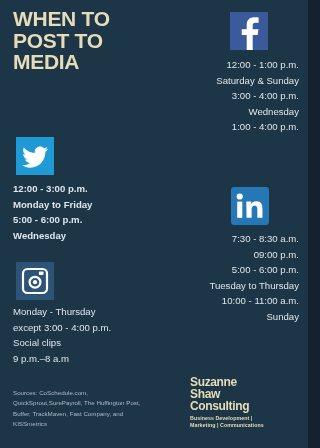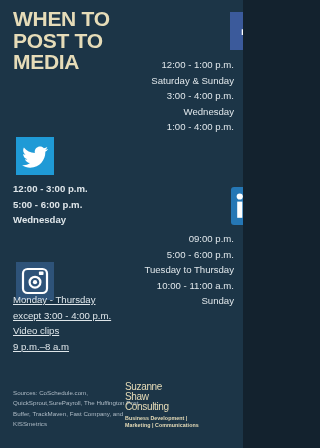--- a/index.html
+++ b/index.html
@@ -2,21 +2,21 @@
 <html><head>
 <meta charset="utf-8">
 <style>
   html, body {
     margin: 0;
     padding: 0;
     background: #13222e;
   }
   .poster {
     position: relative;
-    width: 243px;
+    width: 308px;
     height: 448px;
     background: #1c3547;
     overflow: hidden;
     font-family: "Liberation Sans", sans-serif;
     -webkit-font-smoothing: antialiased;
   }
 
   
   .title {
     position: absolute;
@@ -52,21 +52,21 @@
     color: #dfe6ea;
     font-size: 9.6px;
     line-height: 1.62;
     white-space: nowrap;
   }
   .sched div { white-space: nowrap; }
 
   #sched-fb { right: 9px;  top: 57px;  text-align: right; margin-left: 44px; }
   #sched-tw { left: 13px;  top: 181px; text-align: left; font-weight: bold; }
   #sched-li { right: 9px;  top: 231px; text-align: right; }
-  #sched-ig { left: 13px;  top: 292px; text-align: left; text-decoration: underline; }
+  #sched-ig { left: 13px;  top: 304px; text-align: left; }
 
   
   .sources {
     position: absolute;
     left: 13px;
     top: 388px;
     width: 148px;
     color: #aebbc6;
     font-size: 6.2px;
     line-height: 1.68;
@@ -76,22 +76,22 @@
   
   .logo {
     position: absolute;
     right: 10px;
     bottom: 18px;
     text-align: left;
     width: 108px;
   }
   .logo-name {
     color: #e6dcb8;
-    font-size: 10px;
-    font-weight: normal;
+    font-size: 12px;
+    font-weight: bold;
     line-height: 1.0;
     letter-spacing: -0.35px;
     margin-top: 18px;
   }
   .logo-name span { display: block; }
   .logo-tag {
     color: #e6dcb8;
     font-size: 5.3px;
     font-weight: bold;
     line-height: 1.45;
@@ -128,34 +128,36 @@
 
   <div class="icon-box" id="icon-tw">
     <svg viewBox="0 0 38 38" xmlns="http://www.w3.org/2000/svg">
       <rect x="0" y="0" width="38" height="38" fill="#1f9ad6"></rect>
       <path d="M32 12.1c-0.95 0.42-1.98 0.7-3.05 0.83 1.1-0.66 1.94-1.7 2.33-2.94-1.02 0.6-2.16 1.05-3.37 1.29-0.97-1.03-2.35-1.68-3.88-1.68-2.94 0-5.32 2.38-5.32 5.31 0 0.42 0.05 0.82 0.14 1.21-4.42-0.22-8.34-2.34-10.96-5.55-0.46 0.79-0.72 1.7-0.72 2.67 0 1.84 0.94 3.47 2.36 4.42-0.87-0.03-1.69-0.27-2.4-0.66v0.07c0 2.57 1.83 4.72 4.26 5.21-0.45 0.12-0.92 0.18-1.4 0.18-0.34 0-0.68-0.03-1-0.09 0.68 2.11 2.64 3.64 4.96 3.69-1.82 1.42-4.1 2.27-6.59 2.27-0.43 0-0.85-0.02-1.26-0.07 2.35 1.5 5.14 2.38 8.13 2.38 9.76 0 15.09-8.08 15.09-15.08l-0.02-0.69c1.04-0.75 1.94-1.68 2.65-2.74z" fill="#ffffff"></path>
     </svg>
   </div>
 
   <div class="sched" id="sched-tw">
     <div>12:00 -  3:00 p.m.</div>
+    <div>Monday to Friday</div>
     <div>5:00 -  6:00 p.m.</div>
     <div>Wednesday</div>
   </div>
 
   <div class="icon-box" id="icon-li">
     <svg viewBox="0 0 38 38" xmlns="http://www.w3.org/2000/svg">
       <rect x="0" y="0" width="38" height="38" rx="3" fill="#2577b5"></rect>
       <rect x="6.2" y="14.6" width="5.1" height="16.2" fill="#ffffff"></rect>
       <circle cx="8.75" cy="9.5" r="3.1" fill="#ffffff"></circle>
       <path d="M15.3 14.6h4.9v2.25h0.07c0.7-1.28 2.4-2.62 4.93-2.62 5.27 0 6.25 3.36 6.25 7.73v8.84h-5.1v-7.84c0-1.87-0.04-4.28-2.65-4.28-2.65 0-3.06 2.04-3.06 4.15v7.97h-5.1z" fill="#ffffff"></path>
     </svg>
   </div>
 
   <div class="sched" id="sched-li">
+    <div>7:30 -  8:30  a.m.</div>
     <div>09:00 p.m.</div>
     <div>5:00 -  6:00 p.m.</div>
     <div>Tuesday to Thursday</div>
     <div>10:00 -  11:00  a.m.</div>
     <div>Sunday</div>
   </div>
 
   <div class="icon-box" id="icon-ig">
     <svg viewBox="0 0 38 38" xmlns="http://www.w3.org/2000/svg">
       <rect x="0" y="0" width="38" height="38" fill="#2e5379"></rect>
@@ -163,21 +165,21 @@
       <circle cx="19" cy="20.2" r="5.4" fill="none" stroke="#ffffff" stroke-width="2.2"></circle>
       <circle cx="19" cy="20.2" r="2.1" fill="#ffffff"></circle>
       <rect x="22.9" y="9.6" width="4.6" height="3.4" rx="0.8" fill="#ffffff"></rect>
       <rect x="10.2" y="9.6" width="9" height="3.4" rx="0.8" fill="#ffffff" opacity="0.0"></rect>
     </svg>
   </div>
 
   <div class="sched" id="sched-ig">
     <div>Monday - Thursday</div>
     <div>except 3:00 - 4:00 p.m.</div>
-    <div>Video clips</div>
+    <div>Social clips</div>
     <div>9 p.m.–8 a.m</div>
   </div>
 
   <div class="sources">
     <div>Sources: CoSchedule.com,</div>
     <div>QuickSprout,SurePayroll, The Huffington Post,</div>
     <div>Buffer, TrackMaven, Fast Company, and</div>
     <div>KISSmetrics</div>
   </div>
 

